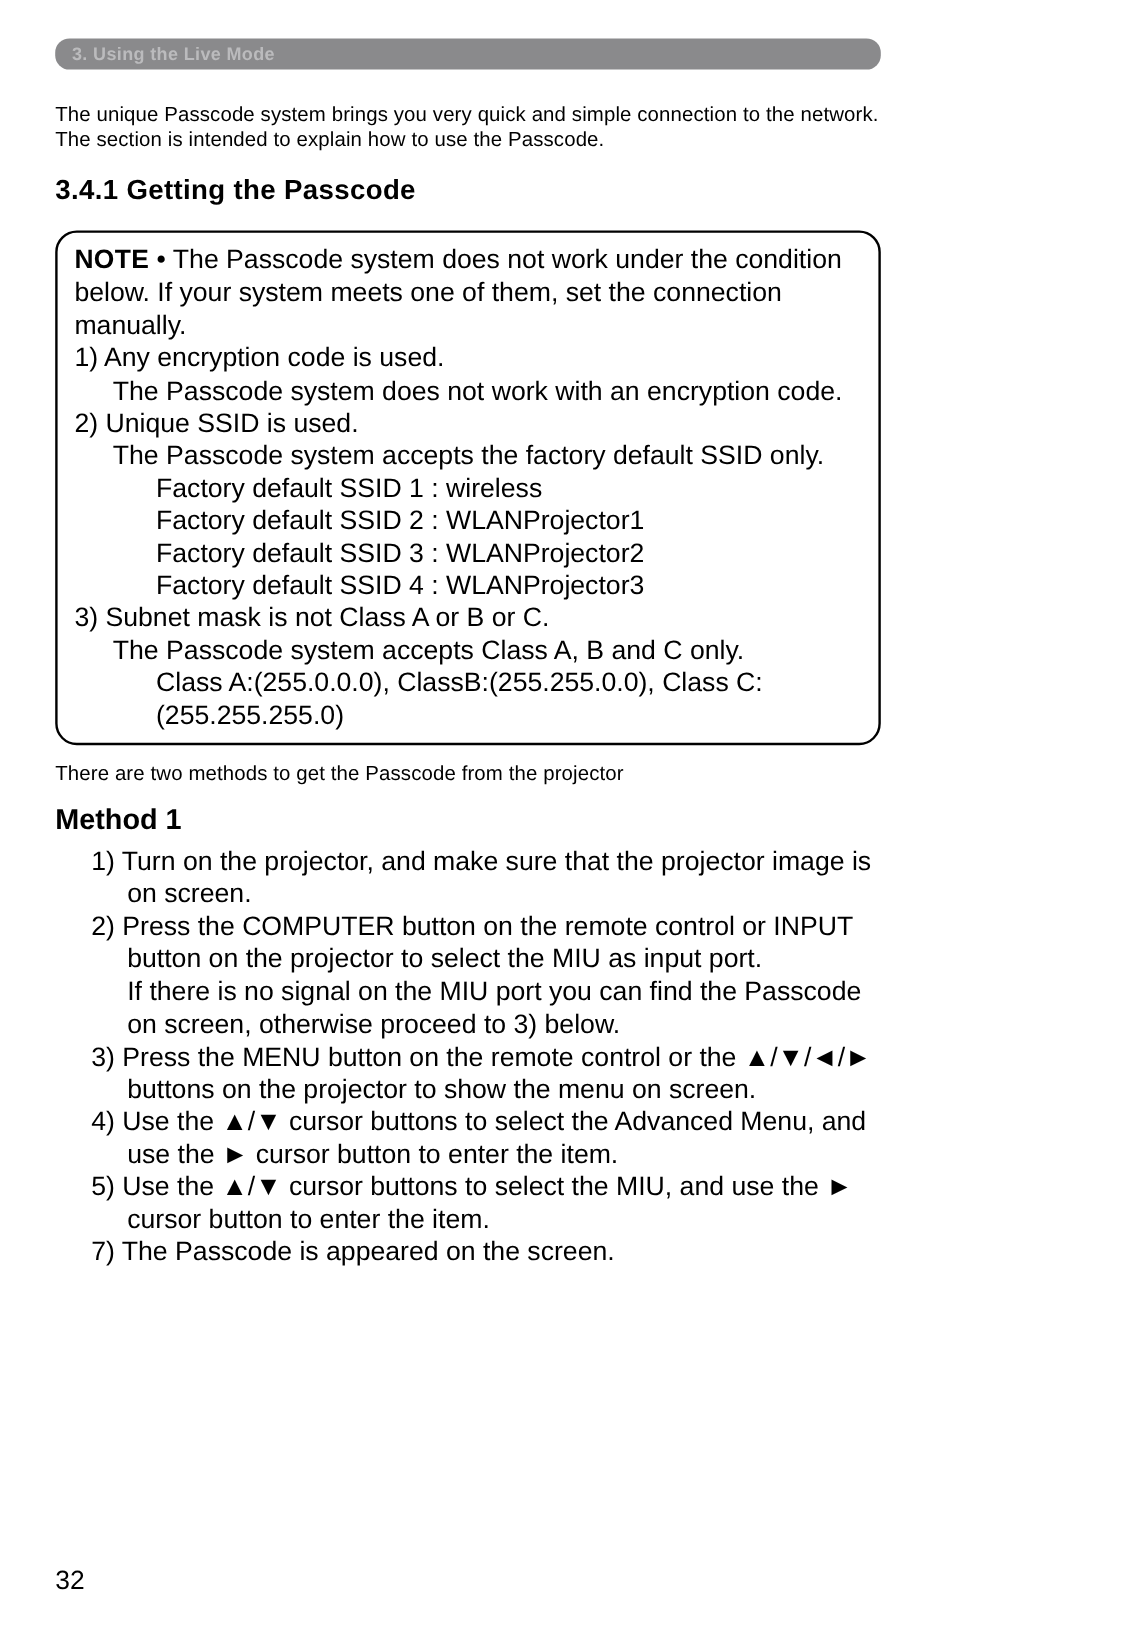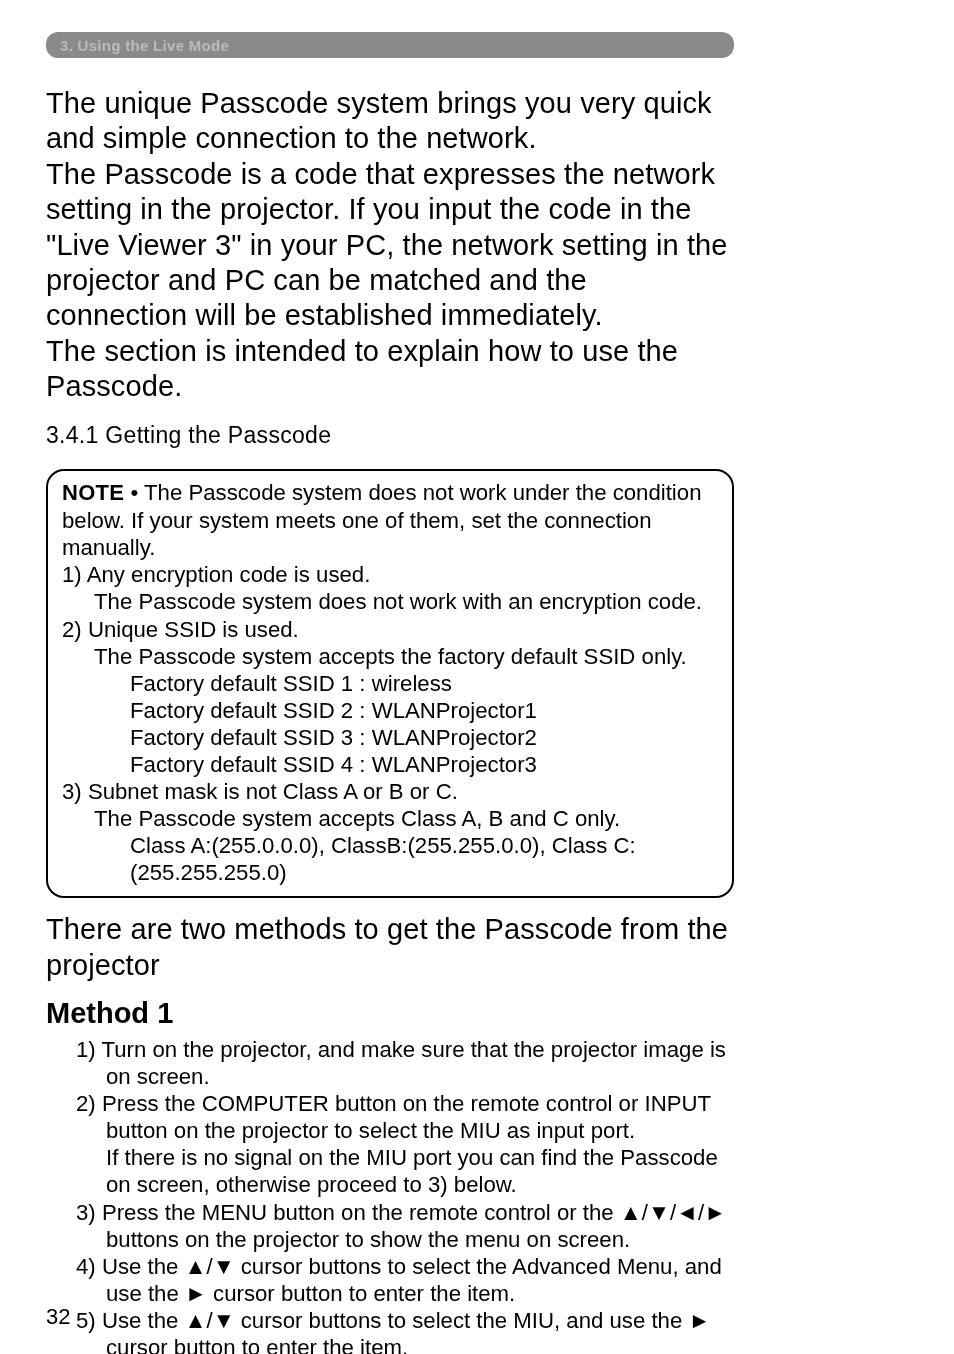--- a/index.html
+++ b/index.html
@@ -33,50 +33,50 @@
     letter-spacing: 0.3px;
   }
   .h-title {
     font-family: Arial, Helvetica, sans-serif;
     font-size: 31px;
     font-weight: 900;
     letter-spacing: 0.3px;
     margin: 0 0 6px 0;
   }
   .body-text {
-    font-size: 29px;
+    font-size: 17px;
     line-height: 1.22;
     letter-spacing: 0.1px;
   }
   .p-block { margin: 0; }
   .sub-title {
     font-family: Arial, Helvetica, sans-serif;
     font-size: 23px;
-    font-weight: 400;
+    font-weight: 700;
     margin: 18px 0 20px 0;
     letter-spacing: 0.3px;
   }
   .note-box {
     border: 2.5px solid #000;
     border-radius: 18px;
     padding: 8px 14px 10px 14px;
     margin: 12px 0 14px 0;
     font-size: 22.2px;
     line-height: 1.22;
   }
   .note-box .note-label {
     font-family: Arial, Helvetica, sans-serif;
     font-weight: 900;
     font-size: 22px;
     letter-spacing: 0.3px;
   }
   .ind1 { padding-left: 32px; display: block; }
   .ind2 { padding-left: 68px; display: block; }
   .method-heading {
-    font-size: 29px;
+    font-size: 24px;
     font-weight: bold;
     margin: 14px 0 6px 0;
   }
   .method-list {
     font-size: 22.2px;
     line-height: 1.22;
     padding-left: 30px;
   }
   .method-list .item {
     text-indent: -30px;
@@ -101,21 +101,20 @@
 
 <div class="page">
 
   <div class="crumb-bar">
     <span>3. Using the Live Mode</span>
   </div>
 
 
   <div class="body-text">
     <p class="p-block">The unique Passcode system brings you very quick and simple connection to the network.</p>
-    <p class="p-block">The Passcode is a code that expresses the network setting in the projector. If you input the code in the "Live Viewer 3" in your PC, the network setting in the projector and PC can be matched and the connection will be established immediately.</p>
     <p class="p-block">The section is intended to explain how to use the Passcode.</p>
   </div>
 
   <h2 class="sub-title">3.4.1 Getting the Passcode</h2>
 
 
   <div class="note-box">
     <span class="note-label">NOTE</span><span> • The Passcode system does not work under the condition below. If your system meets one of them, set the connection manually.</span>
     <div>1) Any encryption code is used.</div>
     <span class="ind1">The Passcode system does not work with an encryption code.</span>

